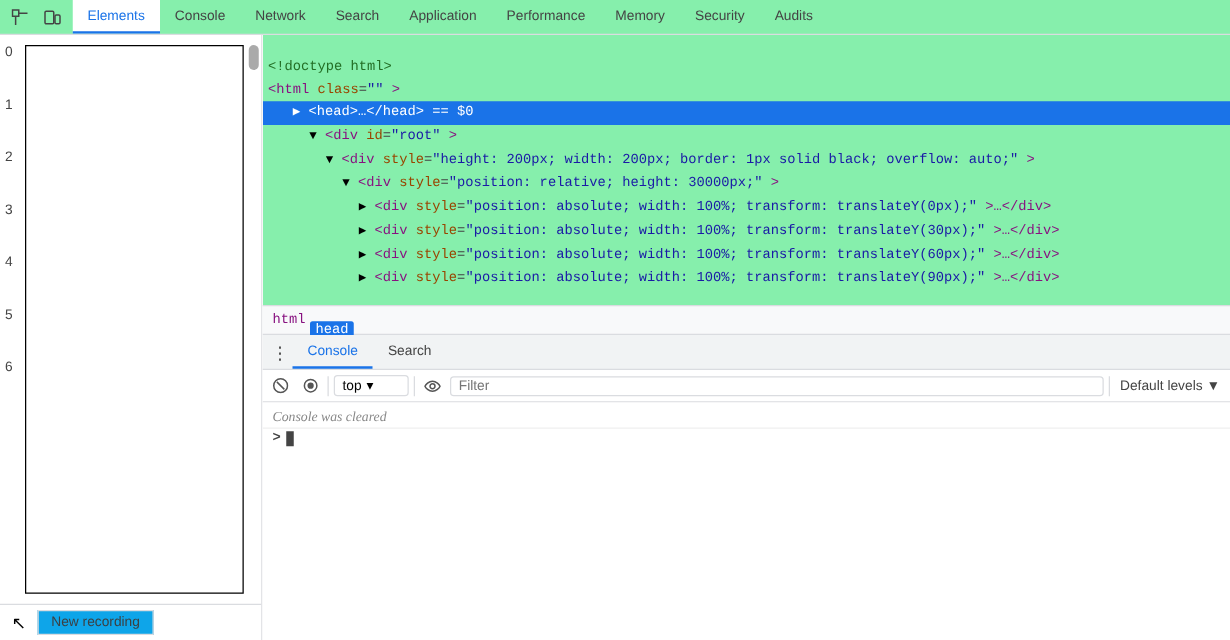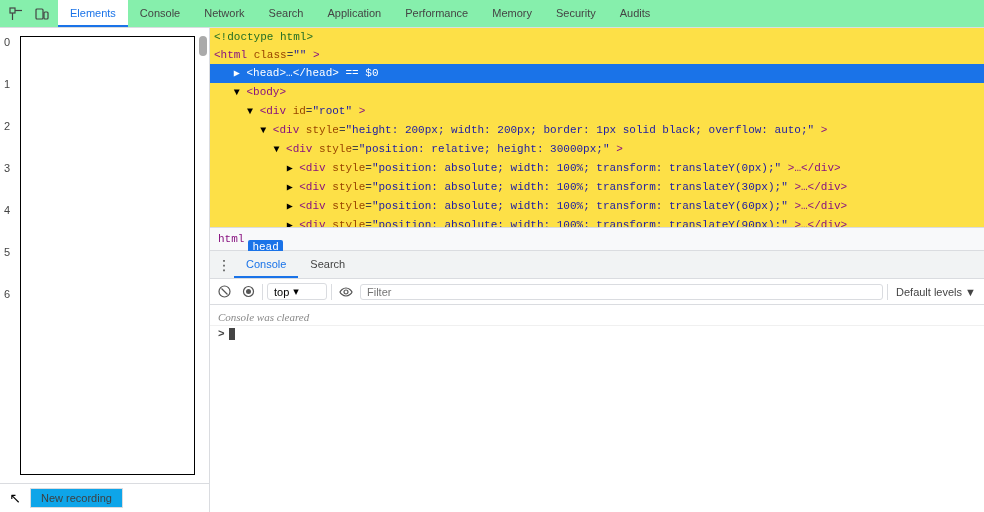--- a/index.html
+++ b/index.html
@@ -147,22 +147,22 @@
       flex-direction: column;
       overflow: hidden;
       background: #fff;
     }
 
     
     .elements-area {
       flex: 1;
       overflow-y: auto;
       overflow-x: auto;
-      padding: 0 0;
-      background: #fde047;
+      padding: 17px 0;
+      background: #86efac;
       font-family: 'Courier New', monospace;
       font-size: 11px;
       line-height: 18px;
     }
     .tree-line {
       padding: 0 4px;
       white-space: nowrap;
       cursor: default;
     }
     .tree-line.selected { background: #1a73e8; color: #fff; }
@@ -417,25 +417,20 @@
         <span class="attr-name"> class</span><span class="equals-sign">=</span><span class="attr-value">""</span>
         <span class="tag">&gt;</span>
       </div>
       <div class="tree-line selected">
         <span class="indent">&nbsp;&nbsp;</span>
         <span class="triangle">▶</span>
         <span class="tag"> &lt;head&gt;…&lt;/head&gt;</span>
         <span> == $0</span>
       </div>
       <div class="tree-line">
-        <span class="indent">&nbsp;&nbsp;</span>
-        <span class="triangle">▼</span>
-        <span class="tag"> &lt;body&gt;</span>
-      </div>
-      <div class="tree-line">
         <span class="indent">&nbsp;&nbsp;&nbsp;&nbsp;</span>
         <span class="triangle">▼</span>
         <span class="tag"> &lt;div </span>
         <span class="attr-name">id</span><span class="equals-sign">=</span><span class="attr-value">"root"</span>
         <span class="tag">&gt;</span>
       </div>
       <div class="tree-line">
         <span class="indent">&nbsp;&nbsp;&nbsp;&nbsp;&nbsp;&nbsp;</span>
         <span class="triangle">▼</span>
         <span class="tag"> &lt;div </span>

